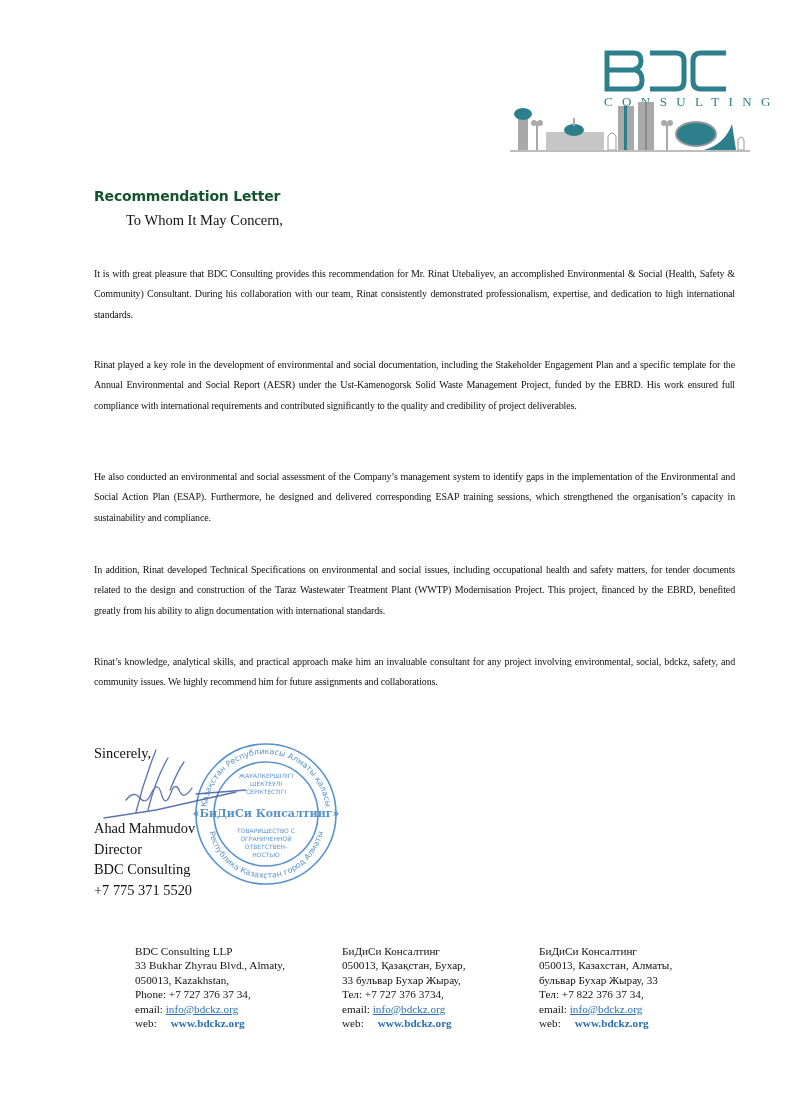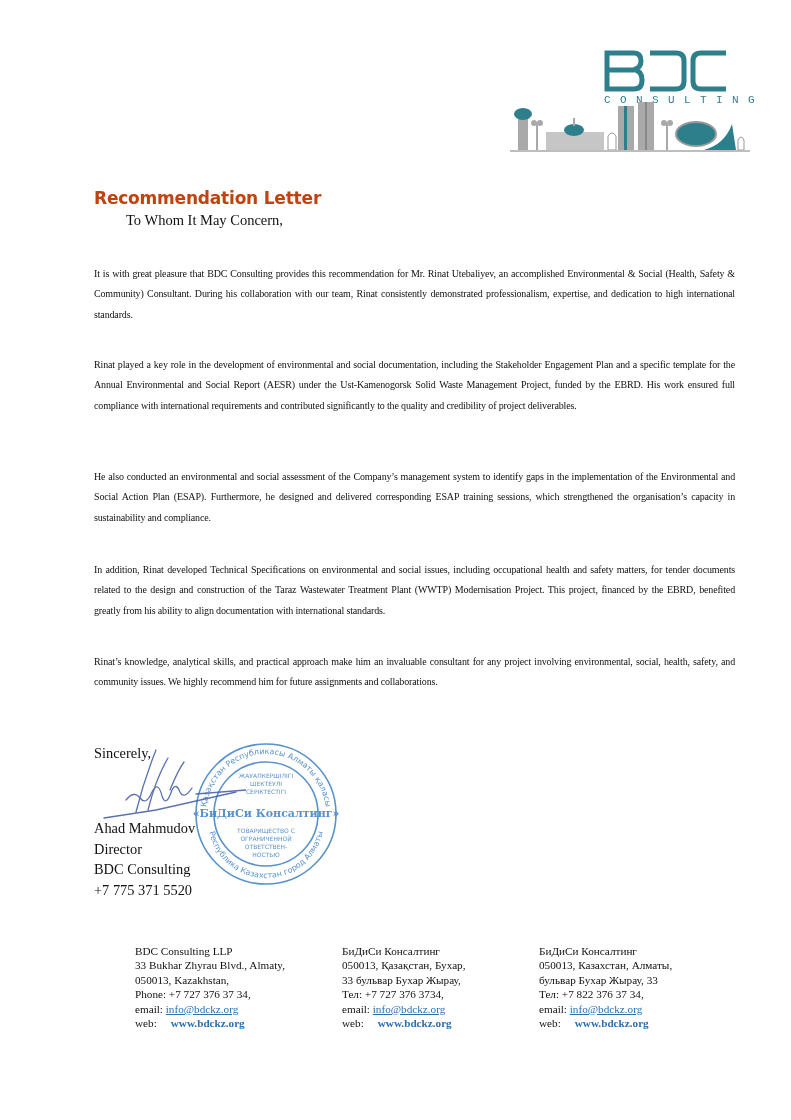--- a/index.html
+++ b/index.html
@@ -1,20 +1,20 @@
 <!DOCTYPE html>
 <html><head>
 <meta charset="utf-8">
 <style>
   html, body { margin: 0; padding: 0; background: #ffffff; }
   body { width: 791px; height: 1120px; position: relative; overflow: hidden; font-family: "DejaVu Serif", serif; color: #111; }
   .logo { position: absolute; left: 604px; top: 44px; width: 124px; height: 56px; }
-  .logo-word { font-family: Liberation Mono, monospace; font-size: 11px; letter-spacing: 9.4px; color: #2e7f8c; position: absolute; left: 604px; top: 94px; }
+  .logo-word { font-family: Liberation Serif, serif; font-size: 13px; letter-spacing: 9.4px; color: #2e7f8c; position: absolute; left: 604px; top: 94px; }
   .skyline { position: absolute; left: 510px; top: 100px; width: 240px; height: 56px; }
-  .title { position: absolute; left: 94px; top: 188px; font-family: "DejaVu Sans", sans-serif; font-weight: bold; font-size: 17px; color: #c2410c; letter-spacing: -0.2px; }
+  .title { position: absolute; left: 94px; top: 188px; font-family: "DejaVu Sans", sans-serif; font-weight: bold; font-size: 14px; color: #14532d; letter-spacing: -0.2px; }
   .salutation { position: absolute; left: 94px; top: 212px; font-family: Liberation Serif, serif; font-size: 14.5px; margin-left: 32px; }
   .body-text { position: absolute; left: 94px; width: 641px; font-family: "Liberation Serif", serif; font-size: 10px; line-height: 20.4px; text-align: justify; letter-spacing: -0.15px; }
   .p1 { top: 264px; }
   .p2 { top: 355px; }
   .p3 { top: 467px; }
   .p4 { top: 560px; }
   .p5 { top: 652px; }
   .closing { position: absolute; left: 94px; top: 745px; font-family: "Liberation Serif", serif; font-size: 14.4px; }
   .sig-block { position: absolute; left: 94px; top: 818px; font-family: "Liberation Serif", serif; font-size: 14.4px; line-height: 20.5px; }
   .stamp { position: absolute; left: 190px; top: 740px; width: 152px; height: 148px; }
@@ -68,21 +68,21 @@
   <line x1="0" y1="51" x2="240" y2="51" stroke="#bdbdbd" stroke-width="2"></line>
 </svg>
 
 <div class="title">Recommendation Letter</div>
 <div class="salutation">To Whom It May Concern,</div>
 
 <p class="body-text p1" style="margin:0">It is with great pleasure that BDC Consulting provides this recommendation for Mr. Rinat Utebaliyev, an accomplished Environmental &amp; Social (Health, Safety &amp; Community) Consultant. During his collaboration with our team, Rinat consistently demonstrated professionalism, expertise, and dedication to high international standards.</p>
 <p class="body-text p2" style="margin:0">Rinat played a key role in the development of environmental and social documentation, including the Stakeholder Engagement Plan and a specific template for the Annual Environmental and Social Report (AESR) under the Ust-Kamenogorsk Solid Waste Management Project, funded by the EBRD. His work ensured full compliance with international requirements and contributed significantly to the quality and credibility of project deliverables.</p>
 <p class="body-text p3" style="margin:0">He also conducted an environmental and social assessment of the Company’s management system to identify gaps in the implementation of the Environmental and Social Action Plan (ESAP). Furthermore, he designed and delivered corresponding ESAP training sessions, which strengthened the organisation’s capacity in sustainability and compliance.</p>
 <p class="body-text p4" style="margin:0">In addition, Rinat developed Technical Specifications on environmental and social issues, including occupational health and safety matters, for tender documents related to the design and construction of the Taraz Wastewater Treatment Plant (WWTP) Modernisation Project. This project, financed by the EBRD, benefited greatly from his ability to align documentation with international standards.</p>
-<p class="body-text p5" style="margin:0">Rinat’s knowledge, analytical skills, and practical approach make him an invaluable consultant for any project involving environmental, social, health, safety, and community issues. We highly recommend him for future assignments and collaborations.</p>
+<p class="body-text p5" style="margin:0">Rinat’s knowledge, analytical skills, and practical approach make him an invaluable consultant for any project involving environmental, social, bdckz, safety, and community issues. We highly recommend him for future assignments and collaborations.</p>
 
 <div class="closing">Sincerely,</div>
 
 <svg class="stamp" viewBox="0 0 152 148">
   <defs>
     <path id="arcTop" d="M16 74 A60 60 0 0 1 136 74"></path>
     <path id="arcBottom" d="M18 80 A58 58 0 0 0 134 80"></path>
   </defs>
   <g fill="none" stroke="#3b7fc4" stroke-width="1.6" opacity="0.85">
     <circle cx="76" cy="74" r="70"></circle>

